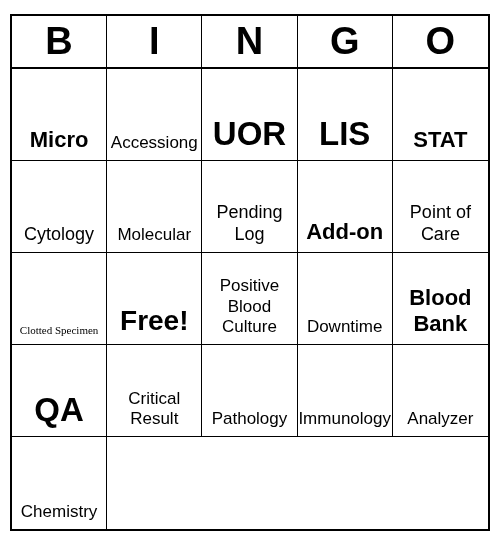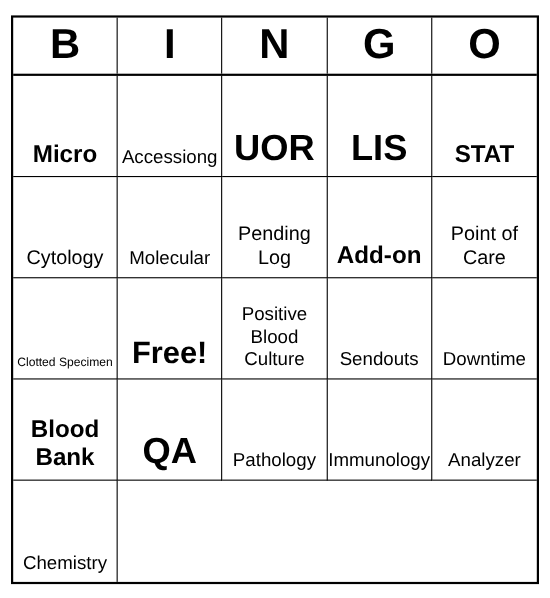--- a/index.html
+++ b/index.html
@@ -85,20 +85,21 @@
     .cell-text.medium-sm {
       font-size: 18px;
     }
 
     .cell-text.small {
       font-size: 17px;
     }
 
     .cell-text.xsmall {
       font-size: 11px;
+      font-family: Liberation Serif, serif;
     }
 
     .free-cell {
       font-size: 28px;
       font-weight: bold;
     }
   </style>
 </head>
 <body>
 
@@ -144,30 +145,30 @@
       <div class="bingo-cell">
         <span class="cell-text xsmall">Clotted Specimen</span>
       </div>
       <div class="bingo-cell">
         <span class="cell-text free-cell">Free!</span>
       </div>
       <div class="bingo-cell">
         <span class="cell-text small">Positive Blood Culture</span>
       </div>
       <div class="bingo-cell">
-        <span class="cell-text small">Sendouts</span>
-      </div>
-      <div class="bingo-cell">
         <span class="cell-text small">Downtime</span>
       </div>
       <div class="bingo-cell">
         <span class="cell-text medium">Blood Bank</span>
       </div>
       <div class="bingo-cell">
         <span class="cell-text large">QA</span>
+      </div>
+      <div class="bingo-cell">
+        <span class="cell-text small">Critical Result</span>
       </div>
       <div class="bingo-cell">
         <span class="cell-text small">Pathology</span>
       </div>
       <div class="bingo-cell">
         <span class="cell-text small">Immunology</span>
       </div>
       <div class="bingo-cell">
         <span class="cell-text small">Analyzer</span>
       </div>

